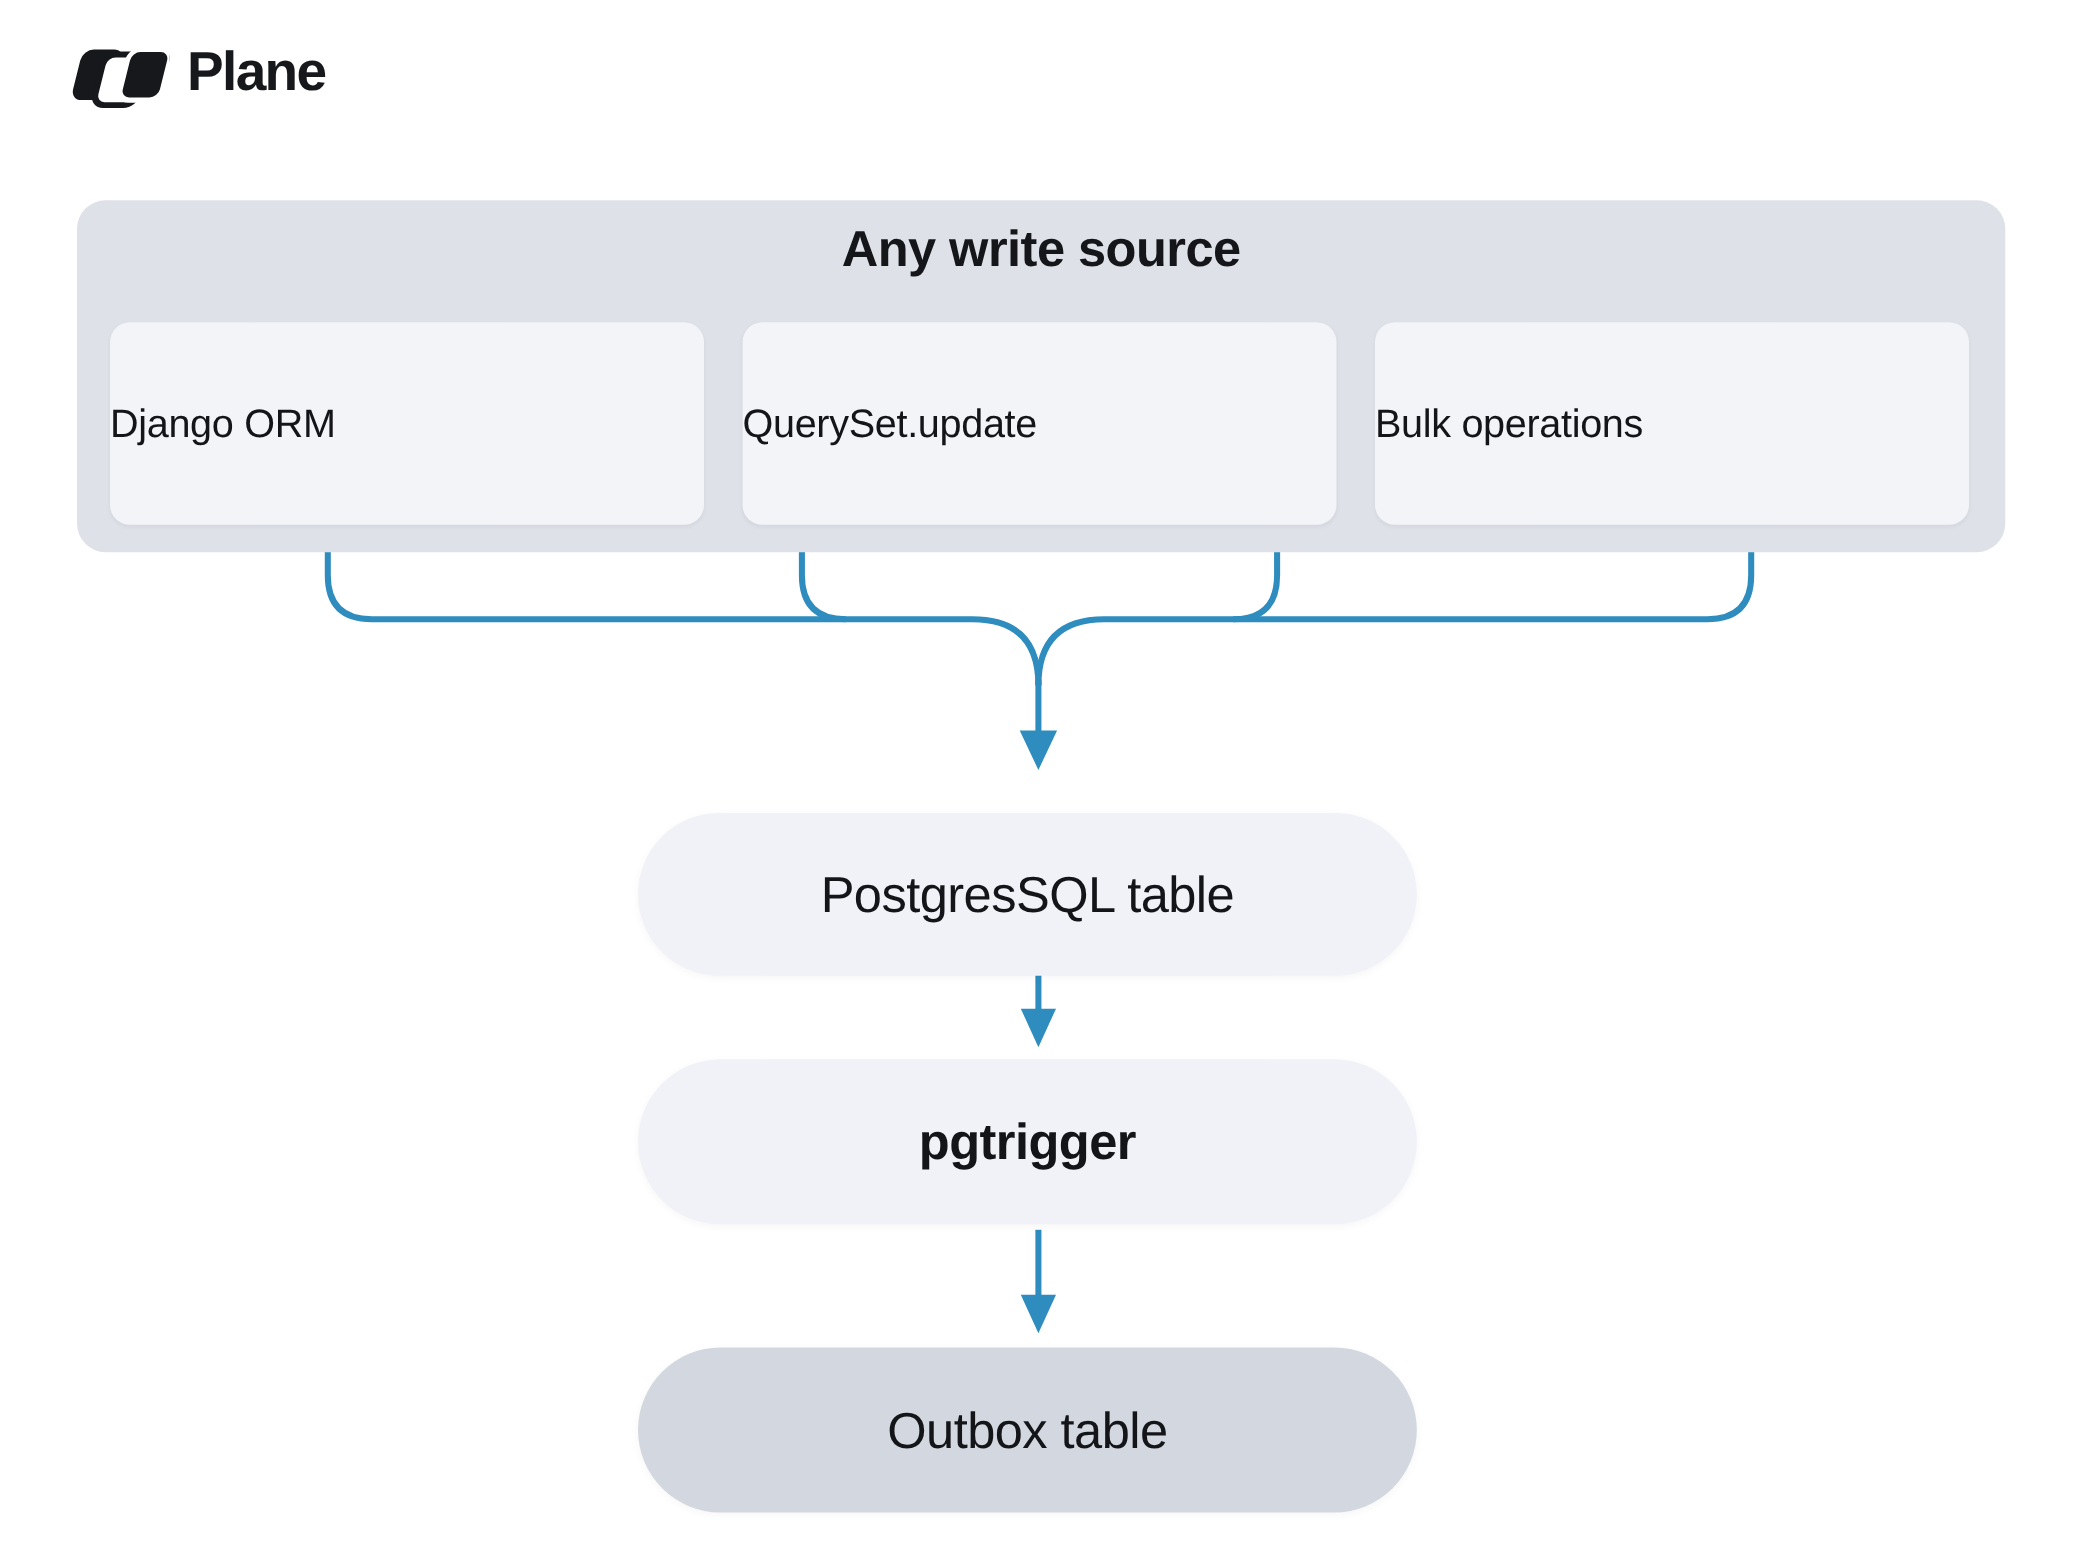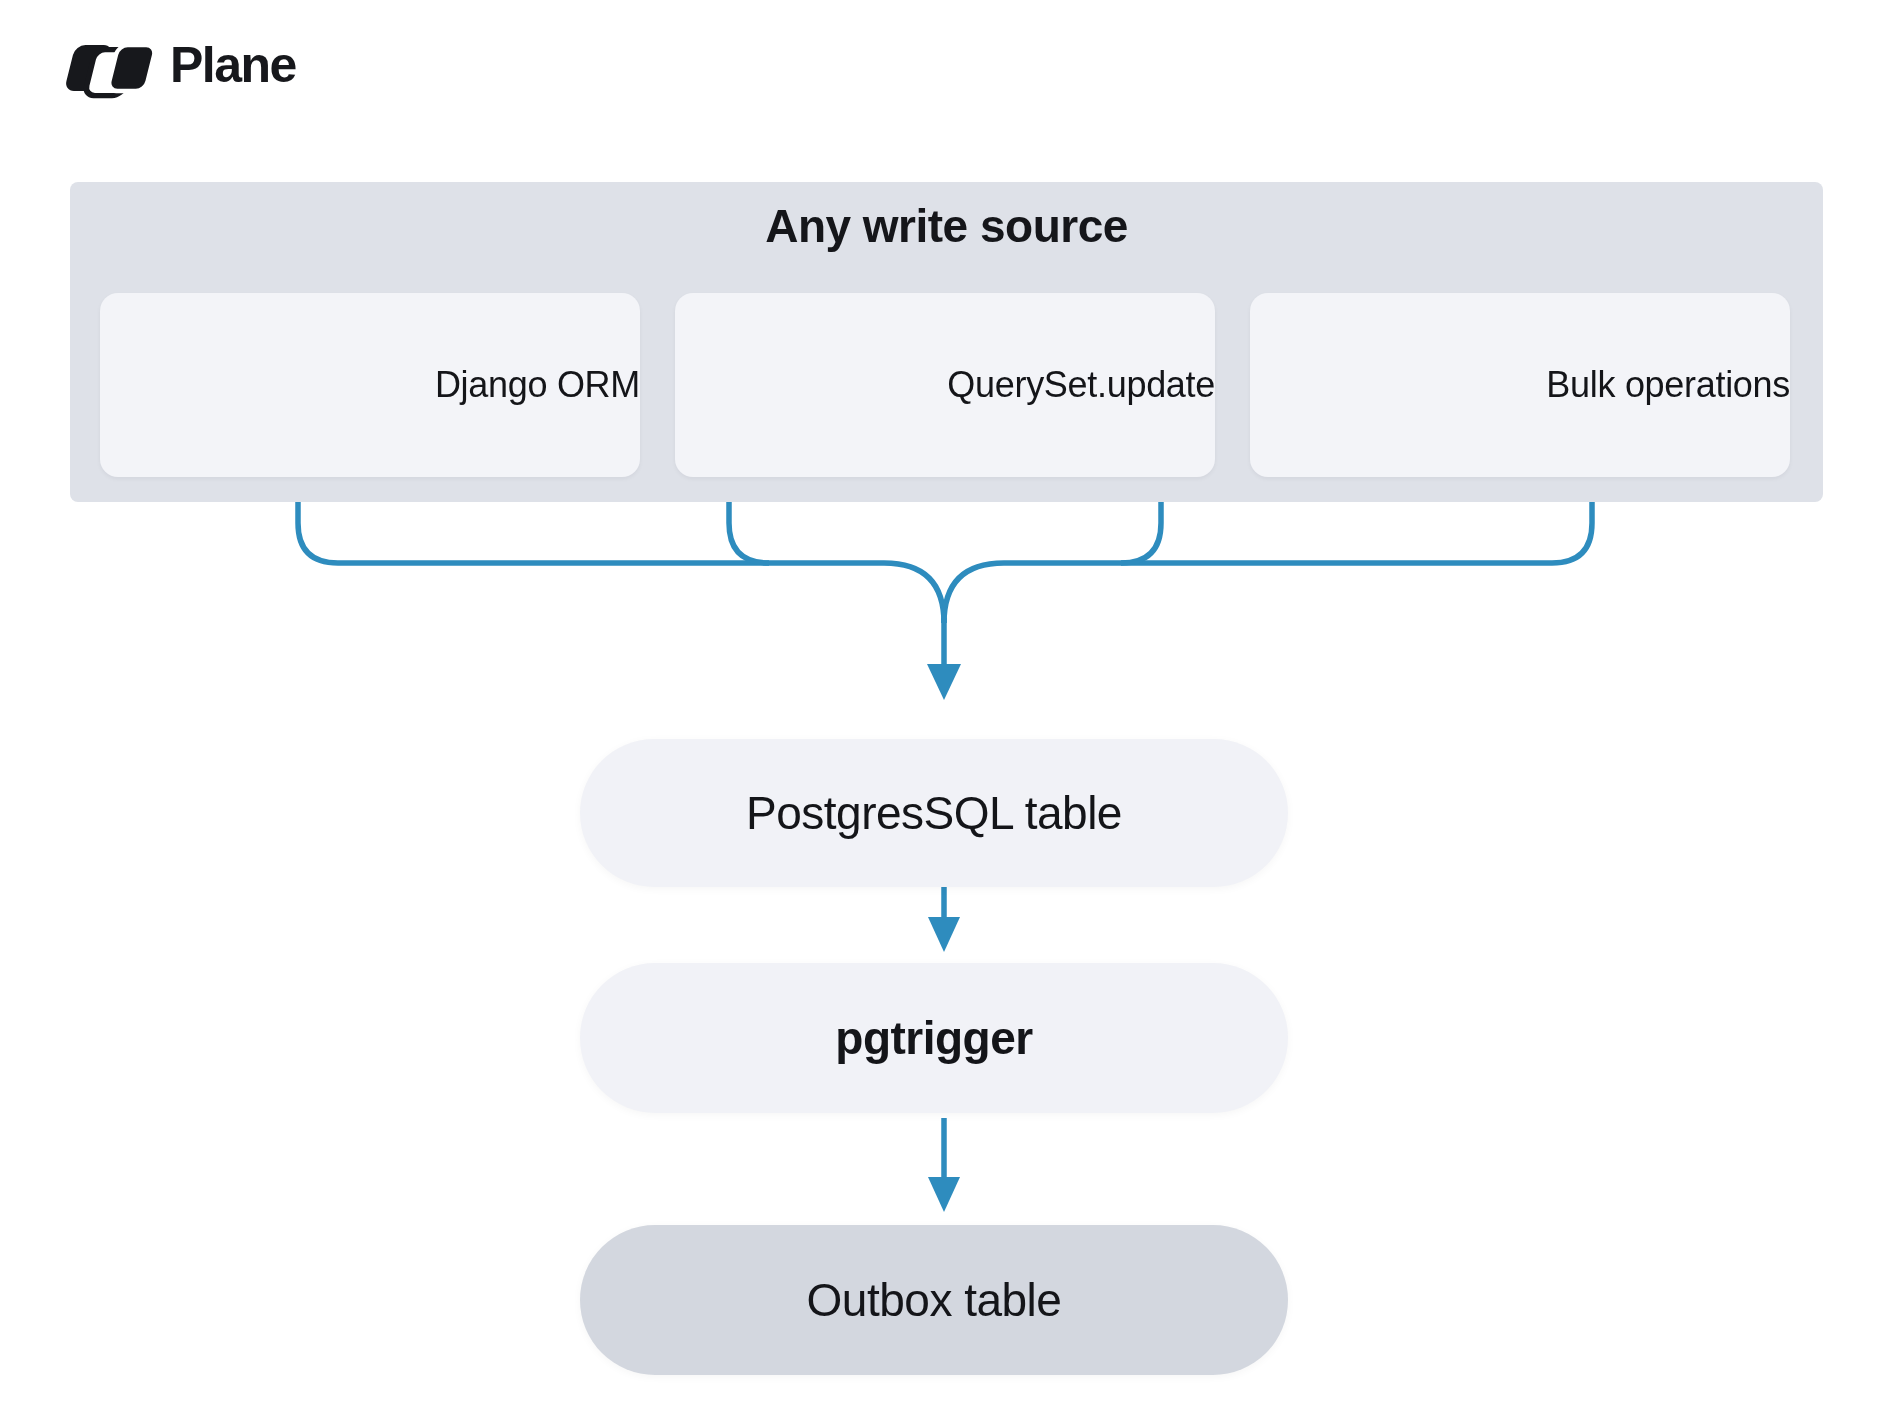--- a/index.html
+++ b/index.html
@@ -43,21 +43,21 @@
     stroke-width: 5.5;
   }
   .connectors polygon { fill: #2e8cbe; }
 
   
   .group {
     position: absolute;
     left: 70px; top: 182px;
     width: 1753px; height: 320px;
     background: #dee1e8;
-    border-radius: 8px;
+    border-radius: 26px;
   }
   .group-title {
     position: absolute;
     top: 14px; left: 0; right: 0;
     margin: 0;
     text-align: center;
     font-size: 46px;
     line-height: 60px;
     font-weight: 700;
     letter-spacing: -0.5px;
@@ -69,21 +69,21 @@
     top: 111px; height: 184px;
     display: flex;
     gap: 35px;
   }
   .source-box {
     flex: 1 1 0;
     background: #f3f4f8;
     border-radius: 18px;
     display: flex;
     align-items: center;
-    justify-content: flex-end;
+    justify-content: flex-start;
     box-shadow: 0 2px 4px rgba(20,22,30,0.05);
   }
   .source-box span {
     font-size: 36px;
     letter-spacing: -0.3px;
     color: #141519;
   }
 
   
   .pill {

